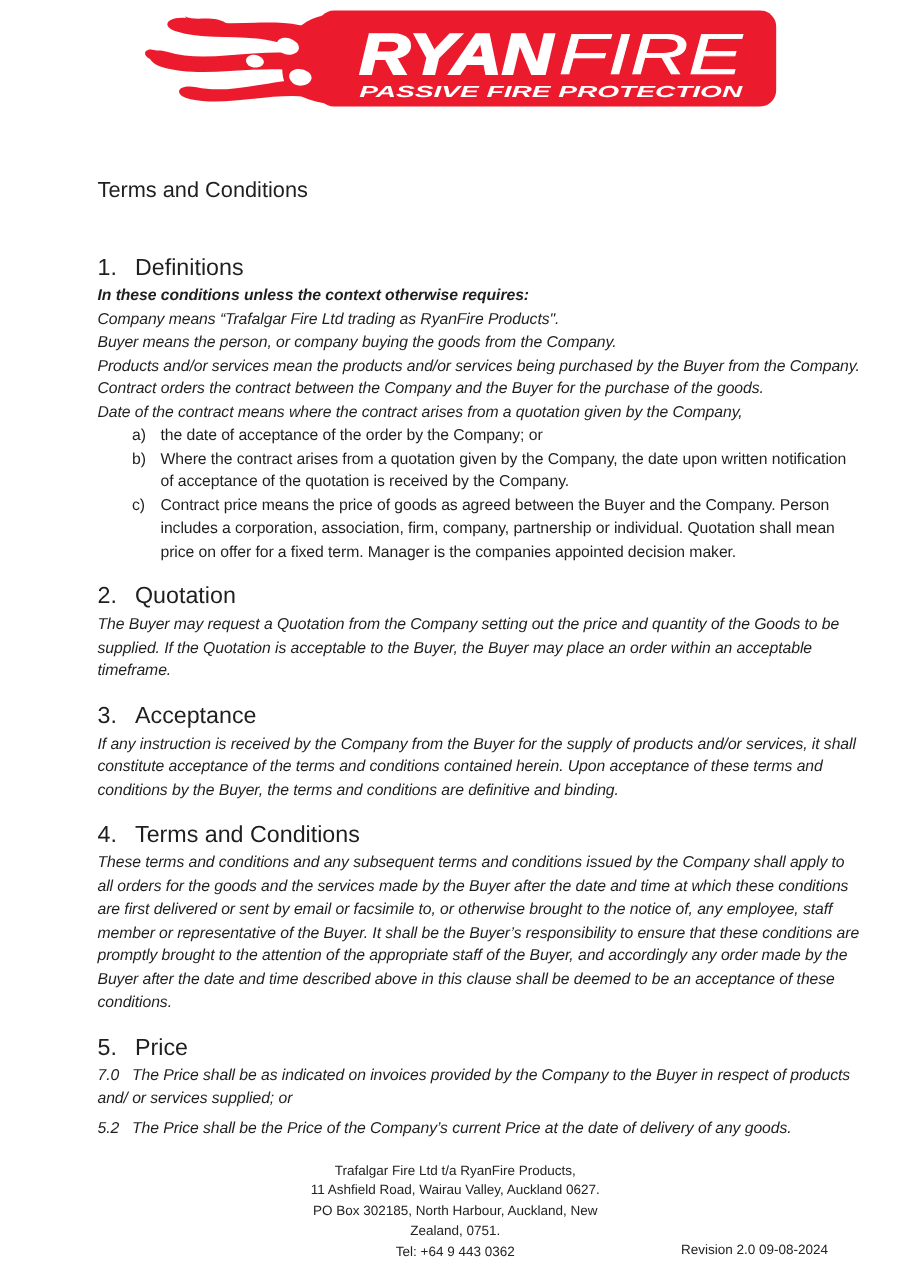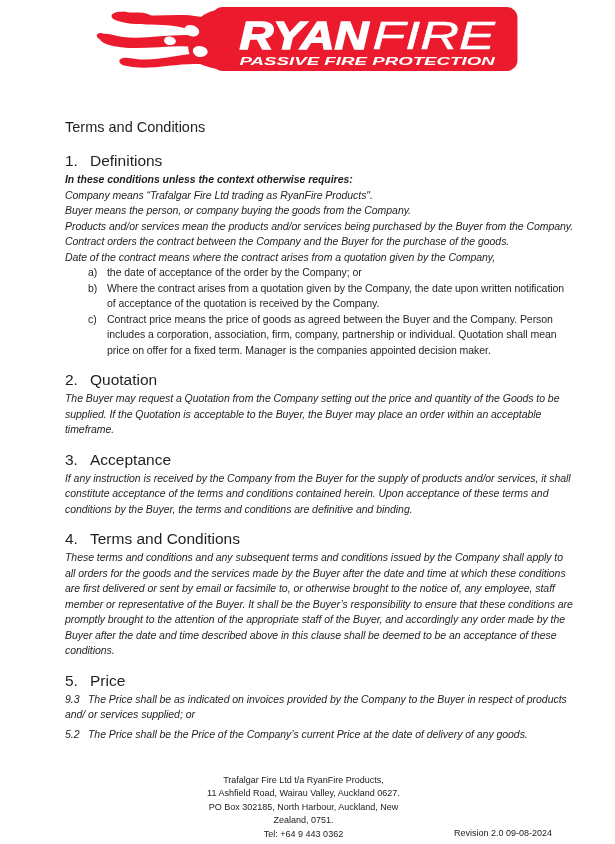--- a/index.html
+++ b/index.html
@@ -11,21 +11,21 @@
   .logo-row { padding-top:5px; display:flex; justify-content:center; }
   .logo-svg { display:block; }
   .logo-svg text { font-family:"Liberation Sans", sans-serif; font-style:italic; }
   
   .content { padding:0 41px 0 65px; }
   .doc-title { font-size:14.5px; font-weight:400; line-height:19px; margin:44px 0 0 0; }
   h2.sec-h {
     font-size:15.5px; font-weight:400; line-height:20px;
     margin:12px 0 1px 0; letter-spacing:0;
   }
-  h2.sec-h.first { margin-top:14px; }
+  h2.sec-h.first { margin-top:32px; }
   .h-num { display:inline-block; min-width:25px; }
   p.body, .li-text, .marker, .clause {
     font-size:10.5px; line-height:15.5px; letter-spacing:-0.05px;
   }
   p.body { margin:0;font-style:italic; }
   p.lead { font-weight:700; }
   .li { display:flex; margin-left:23px; }
   .li .marker { width:19px; flex:none; }
   .li .li-text { flex:1; }
   p.clause { margin:0 0 4.5px 0; }
@@ -101,21 +101,21 @@
       <p class="body">If any instruction is received by the Company from the Buyer for the supply of products and/or services, it shall constitute acceptance of the terms and conditions contained herein. Upon acceptance of these terms and conditions by the Buyer, the terms and conditions are definitive and binding.</p>
     </section>
 
     <section>
       <h2 class="sec-h"><span class="h-num">4.</span><span>Terms and Conditions</span></h2>
       <p class="body">These terms and conditions and any subsequent terms and conditions issued by the Company shall apply to all orders for the goods and the services made by the Buyer after the date and time at which these conditions are first delivered or sent by email or facsimile to, or otherwise brought to the notice of, any employee, staff member or representative of the Buyer. It shall be the Buyer’s responsibility to ensure that these conditions are promptly brought to the attention of the appropriate staff of the Buyer, and accordingly any order made  by the Buyer after the date and time described above in this clause shall be deemed to be an acceptance of these conditions.</p>
     </section>
 
     <section>
       <h2 class="sec-h"><span class="h-num">5.</span><span>Price</span></h2>
-      <p class="body clause"><span class="c-num">9.3</span><span>The Price shall be as indicated on invoices provided by the Company to the Buyer in respect of products and/ or services supplied; or</span></p>
+      <p class="body clause"><span class="c-num">7.0</span><span>The Price shall be as indicated on invoices provided by the Company to the Buyer in respect of products and/ or services supplied; or</span></p>
       <p class="body clause"><span class="c-num">5.2</span><span>The Price shall be the Price of the Company’s current Price at the date of delivery of any goods.</span></p>
     </section>
 
   </div>
 
   <div class="footer">
     <div class="footer-center">
       <div>Trafalgar Fire Ltd t/a RyanFire Products,</div>
       <div>11 Ashfield Road, Wairau Valley, Auckland 0627.</div>
       <div>PO Box 302185, North Harbour, Auckland, New</div>

